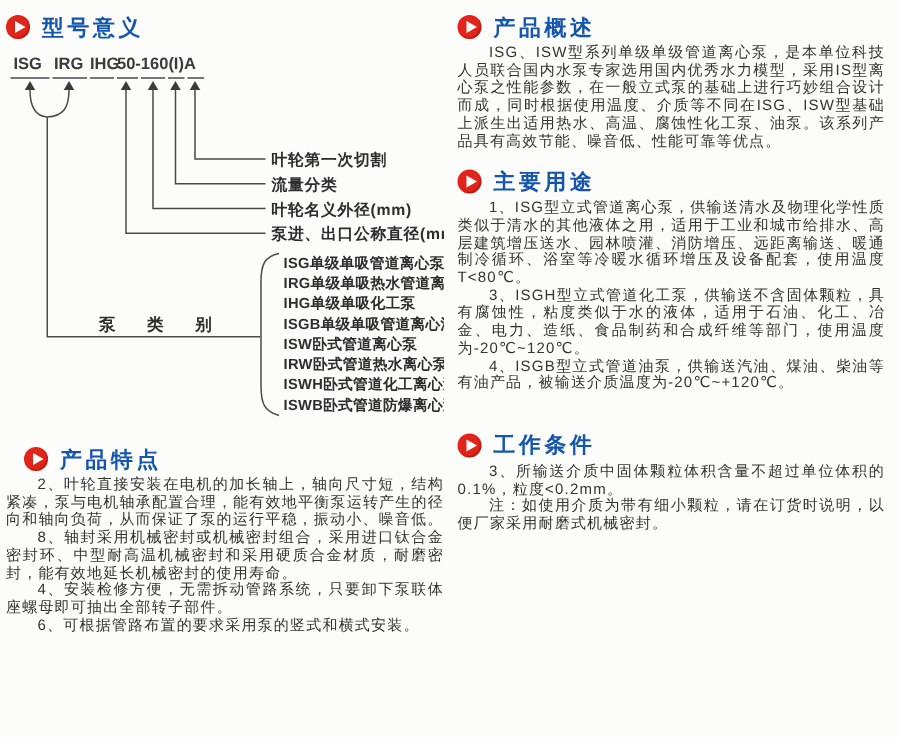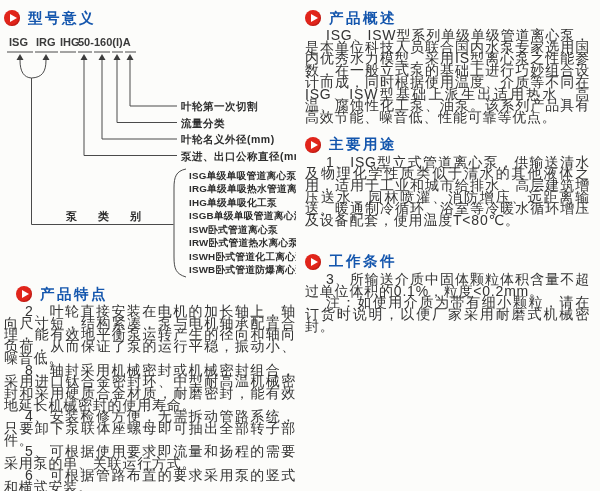--- a/index.html
+++ b/index.html
@@ -30,21 +30,21 @@
     margin-left:3px;
   }
   .h-text {
     margin-left:8px;
     font-size:14.5px; font-weight:bold;
     color:#1456ad; letter-spacing:2.5px;
     white-space:nowrap;
   }
 
   p.body {
-    font-size:14px; line-height:11.7px;
+    font-size:10px; line-height:11.7px;
     margin:0; text-align:justify; text-justify:inter-character;
     text-indent:21px; letter-spacing:0.8px;
     color:#333;
   }
   .sec-gap-sm { margin-top:26px; }
   .sec-gap-md { margin-top:12px; }
 
   svg.diagram { display:block; margin-top:4px; }
   .dline { stroke:#4a4a4a; stroke-width:1; fill:none; }
   .arrow { fill:#3c3c3c; stroke:none; }
@@ -117,51 +117,52 @@
         <text class="item" x="185" y="161">IRG单级单吸热水管道离心泵</text>
         <text class="item" x="185" y="174.5">IHG单级单吸化工泵</text>
         <text class="item" x="185" y="188">ISGB单级单吸管道离心油泵</text>
         <text class="item" x="185" y="201.5">ISW卧式管道离心泵</text>
         <text class="item" x="185" y="215">IRW卧式管道热水离心泵</text>
         <text class="item" x="185" y="228.5">ISWH卧式管道化工离心泵</text>
         <text class="item" x="185" y="242">ISWB卧式管道防爆离心泵</text>
       </g>
     </svg>
 
-    <div class="heading" style="margin-top:4px;padding-left:12px;">
+    <div class="heading" style="margin-top:16px;padding-left:12px;">
       <span class="h-icon">
           <span class="tri"></span>
         </span>
       <span class="h-text">产品特点</span>
     </div>
 
     <p class="body">2、叶轮直接安装在电机的加长轴上，轴向尺寸短，结构紧凑，泵与电机轴承配置合理，能有效地平衡泵运转产生的径向和轴向负荷，从而保证了泵的运行平稳，振动小、噪音低。</p>
     <p class="body">8、轴封采用机械密封或机械密封组合，采用进口钛合金密封环、中型耐高温机械密封和采用硬质合金材质，耐磨密封，能有效地延长机械密封的使用寿命。</p>
     <p class="body">4、安装检修方便，无需拆动管路系统，只要卸下泵联体座螺母即可抽出全部转子部件。</p>
-    <p class="body">5、可根据使用要求即流量和扬程的需要采用泵的串、关联运行方式。</p>
     <p class="body">6、可根据管路布置的要求采用泵的竖式和横式安装。</p>
   </div>
 
   <div class="col-right">
 
     <div class="heading">
       <span class="h-icon">
           <span class="tri"></span>
         </span>
       <span class="h-text">产品概述</span>
     </div>
     <p class="body">ISG、ISW型系列单级单级管道离心泵，是本单位科技人员联合国内水泵专家选用国内优秀水力模型，采用IS型离心泵之性能参数，在一般立式泵的基础上进行巧妙组合设计而成，同时根据使用温度、介质等不同在ISG、ISW型基础上派生出适用热水、高温、腐蚀性化工泵、油泵。该系列产品具有高效节能、噪音低、性能可靠等优点。</p>
 
     <div class="heading sec-gap-md">
       <span class="h-icon">
           <span class="tri"></span>
         </span>
       <span class="h-text">主要用途</span>
     </div>
     <p class="body">1、ISG型立式管道离心泵，供输送清水及物理化学性质类似于清水的其他液体之用，适用于工业和城市给排水、高层建筑增压送水、园林喷灌、消防增压、远距离输送、暖通制冷循环、浴室等冷暖水循环增压及设备配套，使用温度T&lt;80℃。</p>
+    <p class="body">3、ISGH型立式管道化工泵，供输送不含固体颗粒，具有腐蚀性，粘度类似于水的液体，适用于石油、化工、冶金、电力、造纸、食品制药和合成纤维等部门，使用温度为-20℃~120℃。</p>
+    <p class="body">4、ISGB型立式管道油泵，供输送汽油、煤油、柴油等有油产品，被输送介质温度为-20℃~+120℃。</p>
 
     <div class="heading sec-gap-sm">
       <span class="h-icon">
           <span class="tri"></span>
         </span>
       <span class="h-text">工作条件</span>
     </div>
     <p class="body">3、所输送介质中固体颗粒体积含量不超过单位体积的0.1%，粒度&lt;0.2mm。</p>
     <p class="body">注：如使用介质为带有细小颗粒，请在订货时说明，以便厂家采用耐磨式机械密封。</p>
   </div>

